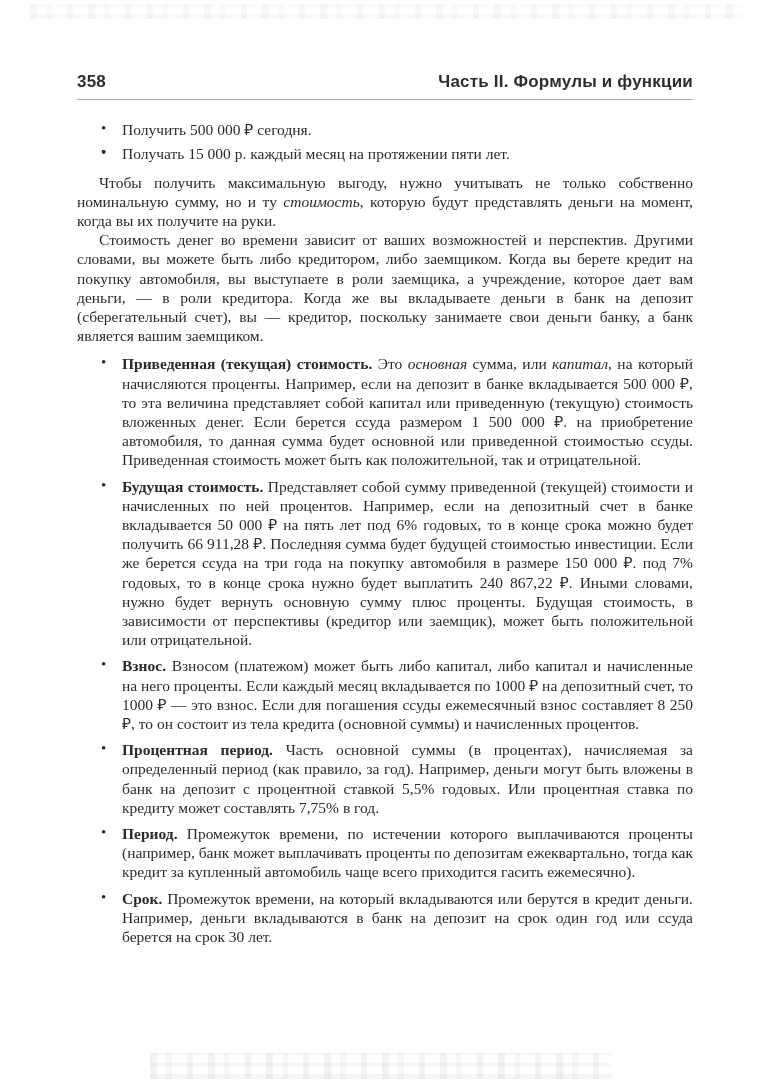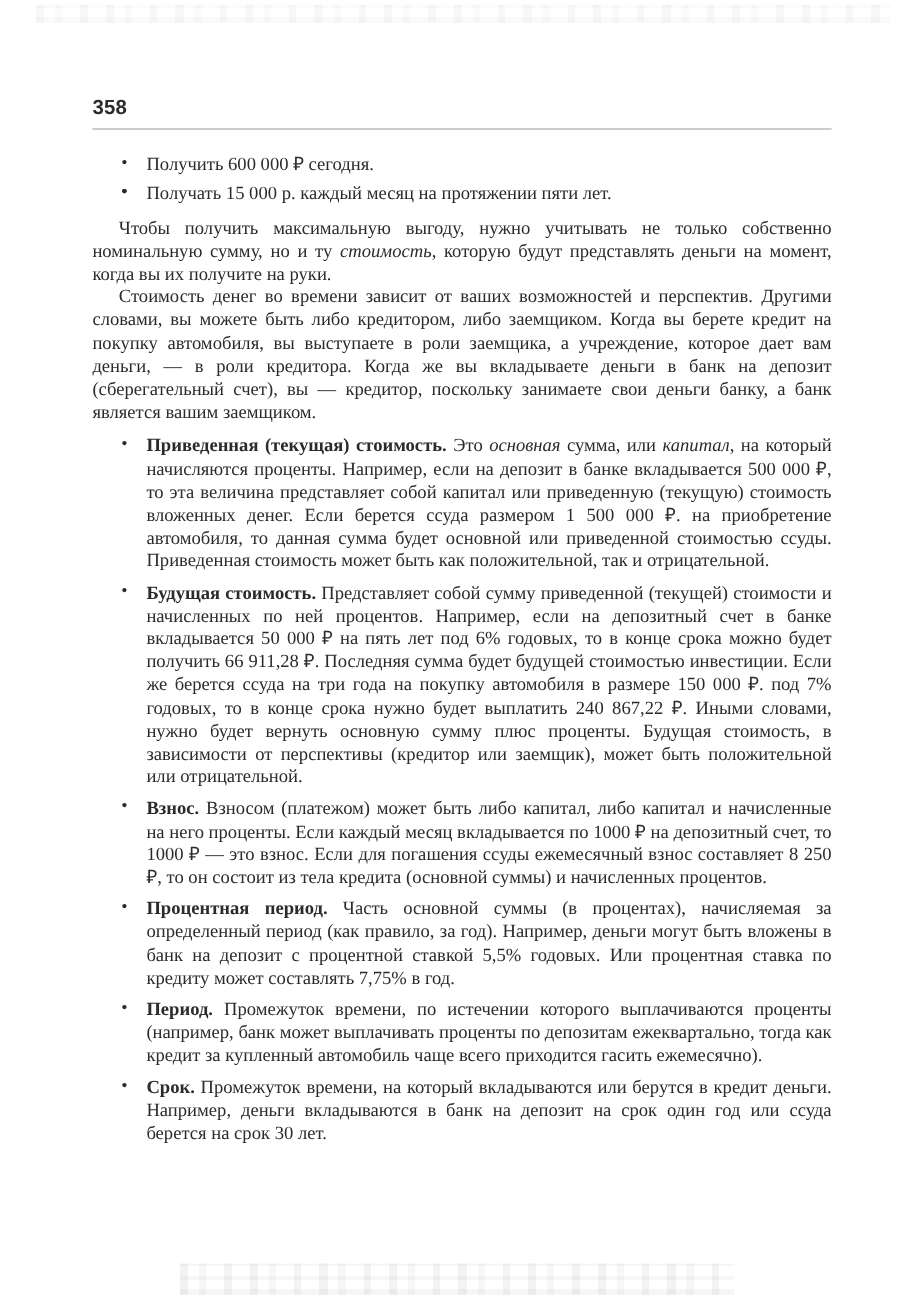--- a/index.html
+++ b/index.html
@@ -14,21 +14,21 @@
   }
   .noise{
     position:absolute;
     background-image:
       repeating-linear-gradient(90deg, rgba(0,0,0,0.055) 0 7px, transparent 7px 16px, rgba(0,0,0,0.035) 16px 22px, transparent 22px 37px, rgba(0,0,0,0.05) 37px 43px, transparent 43px 58px),
       repeating-linear-gradient(0deg, rgba(0,0,0,0.04) 0 5px, transparent 5px 12px, rgba(0,0,0,0.03) 12px 16px, transparent 16px 24px);
   }
   .noise.top{left:30px;right:22px;top:4px;height:15px;opacity:.55;}
   .noise.bottom{left:150px;width:462px;top:1053px;height:26px;opacity:.9;}
 
-  .content{position:absolute;left:77px;top:80px;width:616px;}
+  .content{position:absolute;left:77px;top:72px;width:616px;}
 
   .page-header{
     display:flex;justify-content:space-between;align-items:baseline;
     font-family:"Liberation Sans", sans-serif;
     font-weight:bold;font-size:17px;letter-spacing:.2px;
     color:#2d2d2d;
     border-bottom:1px solid var(--rule-color,#ababab);
     padding-bottom:7px;
   }
 
@@ -49,24 +49,25 @@
   i{font-style:italic;margin-top:14px;}
 </style>
 </head>
 <body style="--text-color: #2b2b2b; --rule-color: #ababab;">
 
 <div class="noise top"></div>
 
 <div class="content">
   <div class="page-header">
     <span>358</span>
+    <span>Часть II. Формулы и функции</span>
   </div>
 
   <ul class="intro">
-      <li><span class="bullet">•</span><span>Получить 600 000 ₽ сегодня.</span></li>
+      <li><span class="bullet">•</span><span>Получить 500 000 ₽ сегодня.</span></li>
       <li><span class="bullet">•</span></li>
       <li><span class="bullet">•</span></li>
       <li><span class="bullet">•</span><span>Получать 15 000 р. каждый месяц на протяжении пяти лет.</span></li>
     </ul>
 
   <div class="paras">
       <p><span>Чтобы получить максимальную выгоду, нужно учитывать не только собственно номинальную сумму, но и ту </span><i>стоимость</i><span>, которую будут представлять деньги на момент, когда вы их получите на руки.</span></p>
       <p><span>Стоимость денег во времени зависит от ваших возможностей и перспектив. Другими словами, вы можете быть либо кредитором, либо заемщиком. Когда вы берете кредит на покупку автомобиля, вы выступаете в роли заемщика, а учреждение, которое дает вам деньги, — в роли кредитора. Когда же вы вкладываете деньги в банк на депозит (сберегательный счет), вы — кредитор, поскольку занимаете свои деньги банку, а банк является вашим заемщиком.</span></p>
     </div>
 

